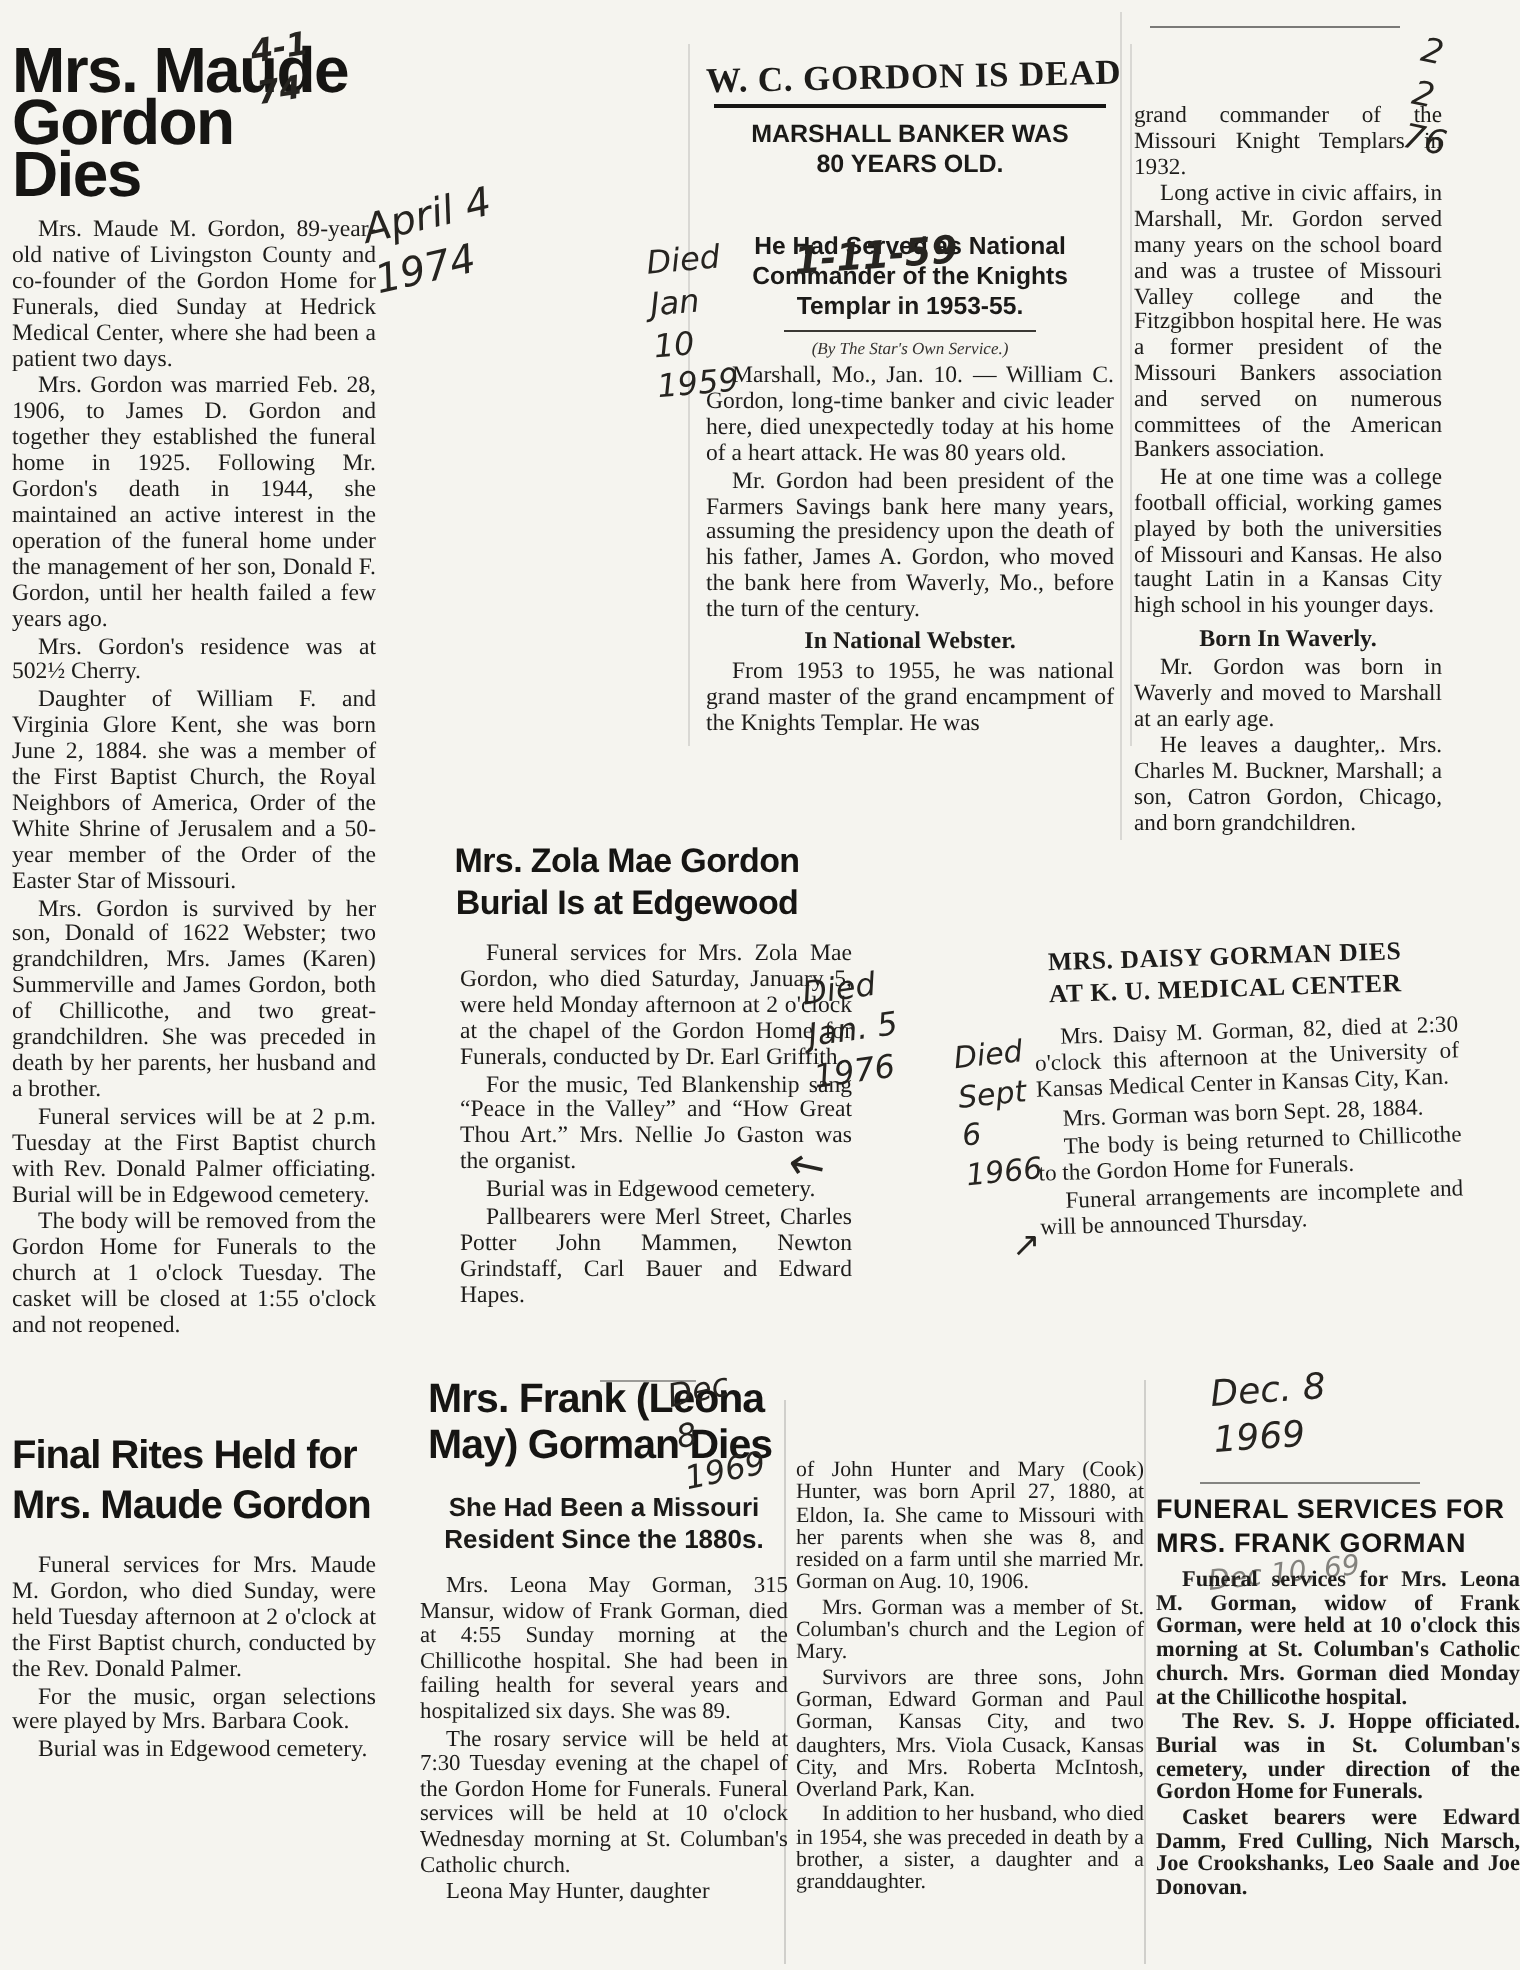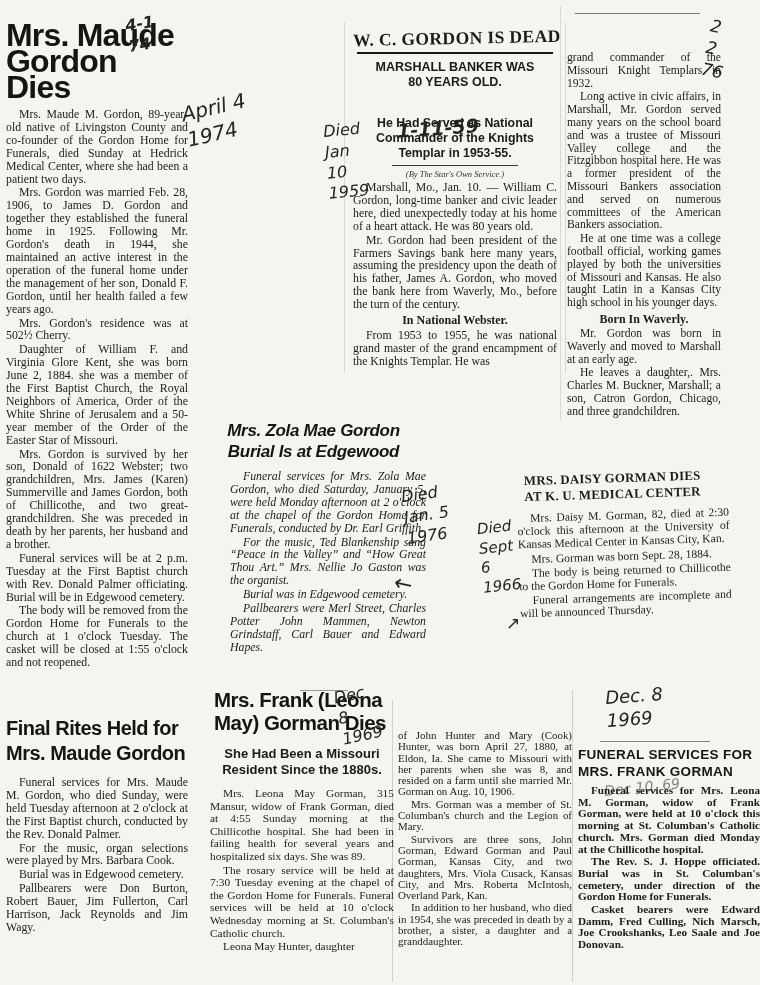--- a/index.html
+++ b/index.html
@@ -64,21 +64,20 @@
   <div class="hw" style="left:127px;top:14px;font-size:16px;transform:rotate(-9deg);font-weight:700;">4-1
 74</div>
 
   <article class="clip" style="left:6px;top:716px;width:182px;">
     <h2 class="h-sans h-final lines">Final Rites Held for
 Mrs. Maude Gordon</h2>
     <div class="newsbody b-main" style="margin-top:10px;">
         <p class="para">Funeral services for Mrs. Maude M. Gordon, who died Sunday, were held Tuesday afternoon at 2 o'clock at the First Baptist church, conducted by the Rev. Donald Palmer.</p>
         <p class="para">For the music, organ selections were played by Mrs. Barbara Cook.</p>
         <p class="para">Burial was in Edgewood cemetery.</p>
-        <p class="para">Pallbearers were Don Burton, Robert Bauer, Jim Fullerton, Carl Harrison, Jack Reynolds and Jim Wagy.</p>
       </div>
   </article>
 
   <div class="hw" style="left:184px;top:94px;font-size:20px;transform:rotate(-13deg);">April 4
   1974</div>
 
   <article class="clip edge-lr" style="left:344px;top:22px;width:204px;padding:6px 8px 4px 8px;">
     <h2 class="h-wc">W. C. GORDON IS DEAD</h2>
     <div class="rule-thick"></div>
     <p class="subhead lines">MARSHALL BANKER WAS
@@ -107,29 +106,29 @@
   <div class="hrule" style="left:575px;top:13px;width:125px;"></div>
   <article class="clip edge-l" style="left:560px;top:6px;width:154px;padding:10px 2px 0 6px;">
     <div class="newsbody b-cont noindent-first">
         <p class="para">grand commander of the Missouri Knight Templars in 1932.</p>
         <p class="para">Long active in civic affairs, in Marshall, Mr. Gordon served many years on the school board and was a trustee of Missouri Valley college and the Fitzgibbon hospital here. He was a former president of the Missouri Bankers association and served on numerous committees of the American Bankers association.</p>
         <p class="para">He at one time was a college football official, working games played by both the universities of Missouri and Kansas. He also taught Latin in a Kansas City high school in his younger days.</p>
       </div>
     <p class="crosshead">Born In Waverly.</p>
     <div class="newsbody b-cont">
         <p class="para">Mr. Gordon was born in Waverly and moved to Marshall at an early age.</p>
-        <p class="para">He leaves a daughter,. Mrs. Charles M. Buckner, Marshall; a son, Catron Gordon, Chicago, and three grandchildren.</p>
+        <p class="para">He leaves a daughter,. Mrs. Charles M. Buckner, Marshall; a son, Catron Gordon, Chicago, and born grandchildren.</p>
       </div>
   </article>
 
   <div class="hw" style="left:706px;top:16px;font-size:17px;transform:rotate(12deg);">2
  2
 76</div>
 
-  <article class="clip" style="left:210px;top:420px;width:207px;font-style:italic;">
+  <article class="clip" style="left:210px;top:420px;width:207px;">
     <h2 class="h-sans h-zola lines">Mrs. Zola Mae Gordon
 Burial Is at Edgewood</h2>
     <div class="newsbody b-main" style="margin-top:8px;width:196px;margin-left:20px;">
         <p class="para">Funeral services for Mrs. Zola Mae Gordon, who died Saturday, January 5, were held Monday afternoon at 2 o'clock at the chapel of the Gordon Home for Funerals, conducted by Dr. Earl Griffith.</p>
         <p class="para">For the music, Ted Blankenship sang “Peace in the Valley” and “How Great Thou Art.” Mrs. Nellie Jo Gaston was the organist.</p>
         <p class="para">Burial was in Edgewood cemetery.</p>
         <p class="para">Pallbearers were Merl Street, Charles Potter John Mammen, Newton Grindstaff, Carl Bauer and Edward Hapes.</p>
       </div>
   </article>
   <div class="hrule" style="left:300px;top:690px;width:48px;background:rgba(20,20,20,0.4);"></div>

